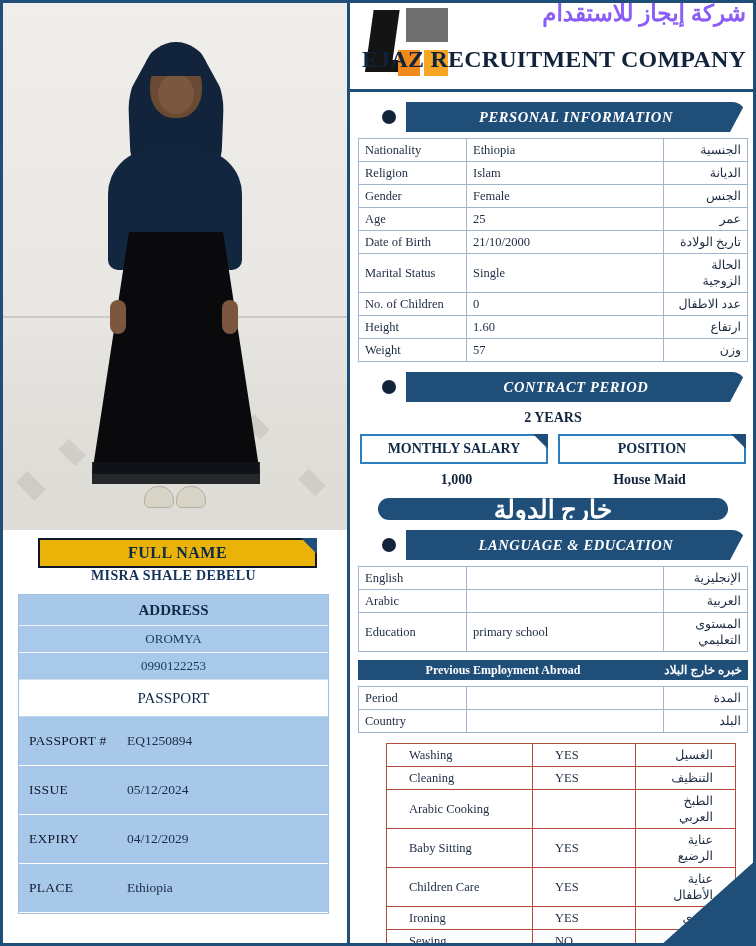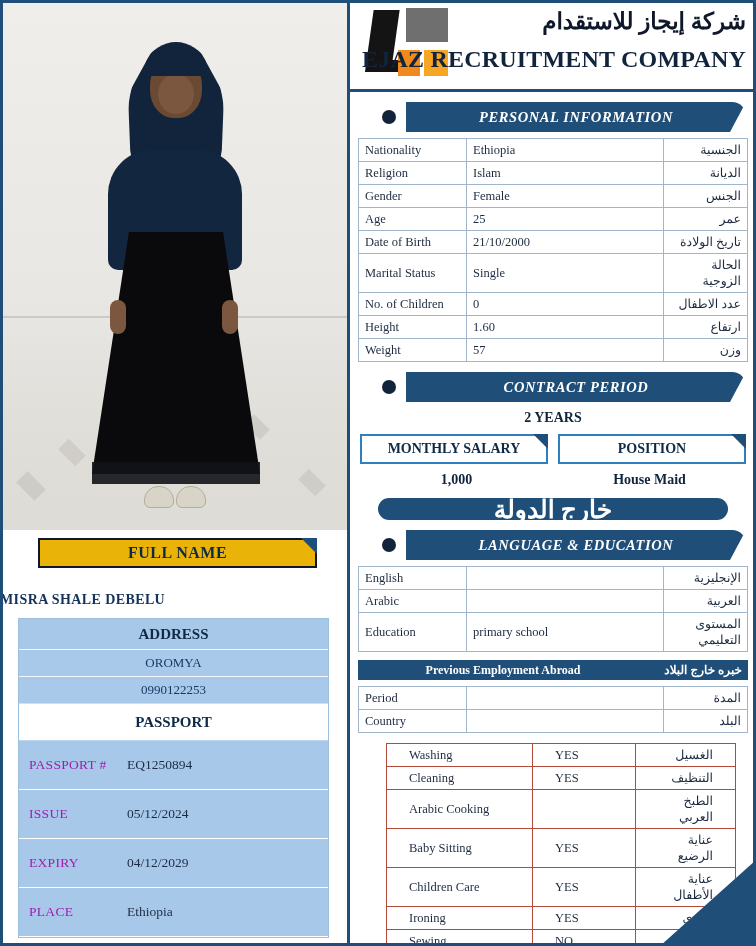--- a/index.html
+++ b/index.html
@@ -99,50 +99,50 @@
     font-weight:bold; font-size:16px; color:#0e2a47;
     letter-spacing:.5px;
   }
   .banner .corner {
     position:absolute; right:-2px; top:-2px;
     width:0; height:0;
     border-left: 16px solid transparent;
     border-top: 16px solid #1f4e79;
   }
   .name-val {
-    font-weight:bold; font-size:14px; color:#14335a;
-    margin-top:24px; letter-spacing:.4px;
+    text-align:center; font-weight:bold; font-size:14px; color:#14335a;
+    margin-top:0; letter-spacing:.4px;
   }
   .addr-box {
     margin: 10px 18px 0 18px;
     border:1px solid #9dbfe0;
     background:#a8c8ea;
   }
   .addr-title {
     text-align:center; font-weight:bold; font-size:15px; color:#0e2a47;
     padding:7px 0 6px; background:#a8c8ea;
   }
   .addr-row {
     text-align:center; font-size:13px; color:#15365e;
     padding:5px 0; border-top:1px solid #f3f7fb; background:#a9c9ea;
   }
   .pass-title {
-    text-align:center; font-weight:bold; font-size:15px; color:#0e2a47;
+    text-align:center; font-weight:normal; font-size:15px; color:#0e2a47;
     padding:10px 0 9px; background:#ffffff; border-top:1px solid #cfe0f1;
   }
   .pass-rows { border-top:1px solid #bcd6ee; }
   .pass-row {
     display:flex; align-items:center;
     background:#a8c8ea;
     border-bottom:1px solid #ffffff;
     height:49px;
   }
   .pass-row .k {
     width:108px; padding-left:10px;
-    font-size:13.5px; color:#a21caf; letter-spacing:.3px;
+    font-size:13.5px; color:#0f172a; letter-spacing:.3px;
   }
   .pass-row .v { font-size:13.5px; color:#1b2c46; }
 
   
   .right-col {
     position:absolute; left:347px; top:0; width:409px; height:946px;
     background:#ffffff;
     border-left:3px solid #1f4e79;
   }
   .logo-area {
@@ -154,22 +154,22 @@
     position:absolute; left:2px; top:2px; width:26px; height:52px;
     background:#141414; transform: skewX(-8deg);
   }
   .lm-dark:after{
     content:""; position:absolute; left:0; bottom:-10px; width:44px; height:12px; background:#141414;
   }
   .lm-grey { position:absolute; left:38px; top:0px; width:42px; height:34px; background:#6f6f6f; }
   .lm-or1 { position:absolute; left:30px; top:42px; width:22px; height:26px; background:#f08a1c; }
   .lm-or2 { position:absolute; left:56px; top:42px; width:24px; height:26px; background:#f6a623; }
   .co-ar {
-    position:absolute; right:10px; top:8px;
-    font-size:23px; font-weight:bold; color:#0f172a;
+    position:absolute; right:10px; top:0;
+    font-size:23px; font-weight:bold; color:#8b5cf6;
     direction:rtl;
   }
   .co-en {
     position:absolute; right:10px; top:46px;
     font-size:24px; font-weight:bold; color:#12243c; letter-spacing:.2px;
   }
   .sec-head {
     position:relative; margin:10px 10px 0 10px; height:30px;
     display:flex; align-items:center;
   }

